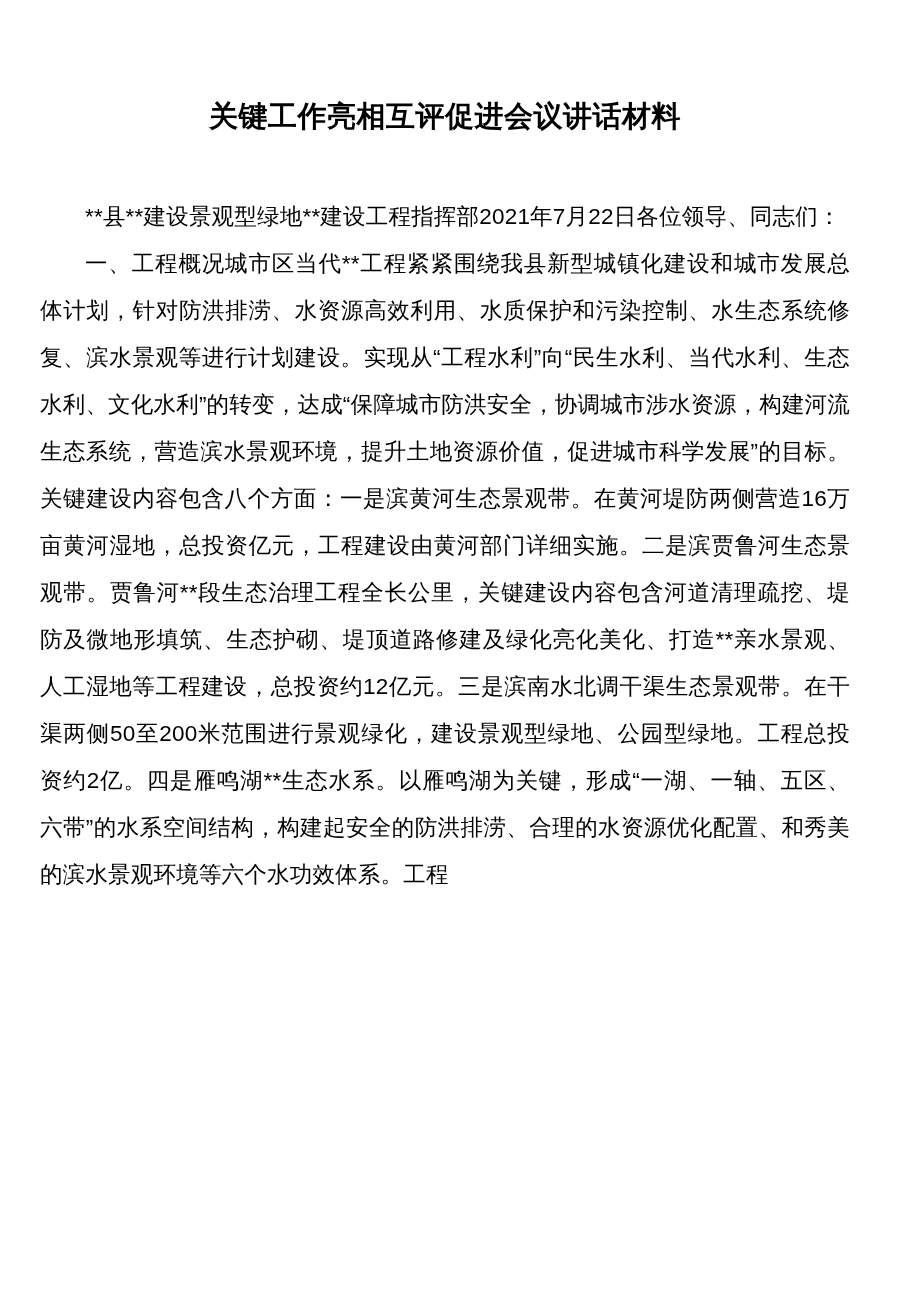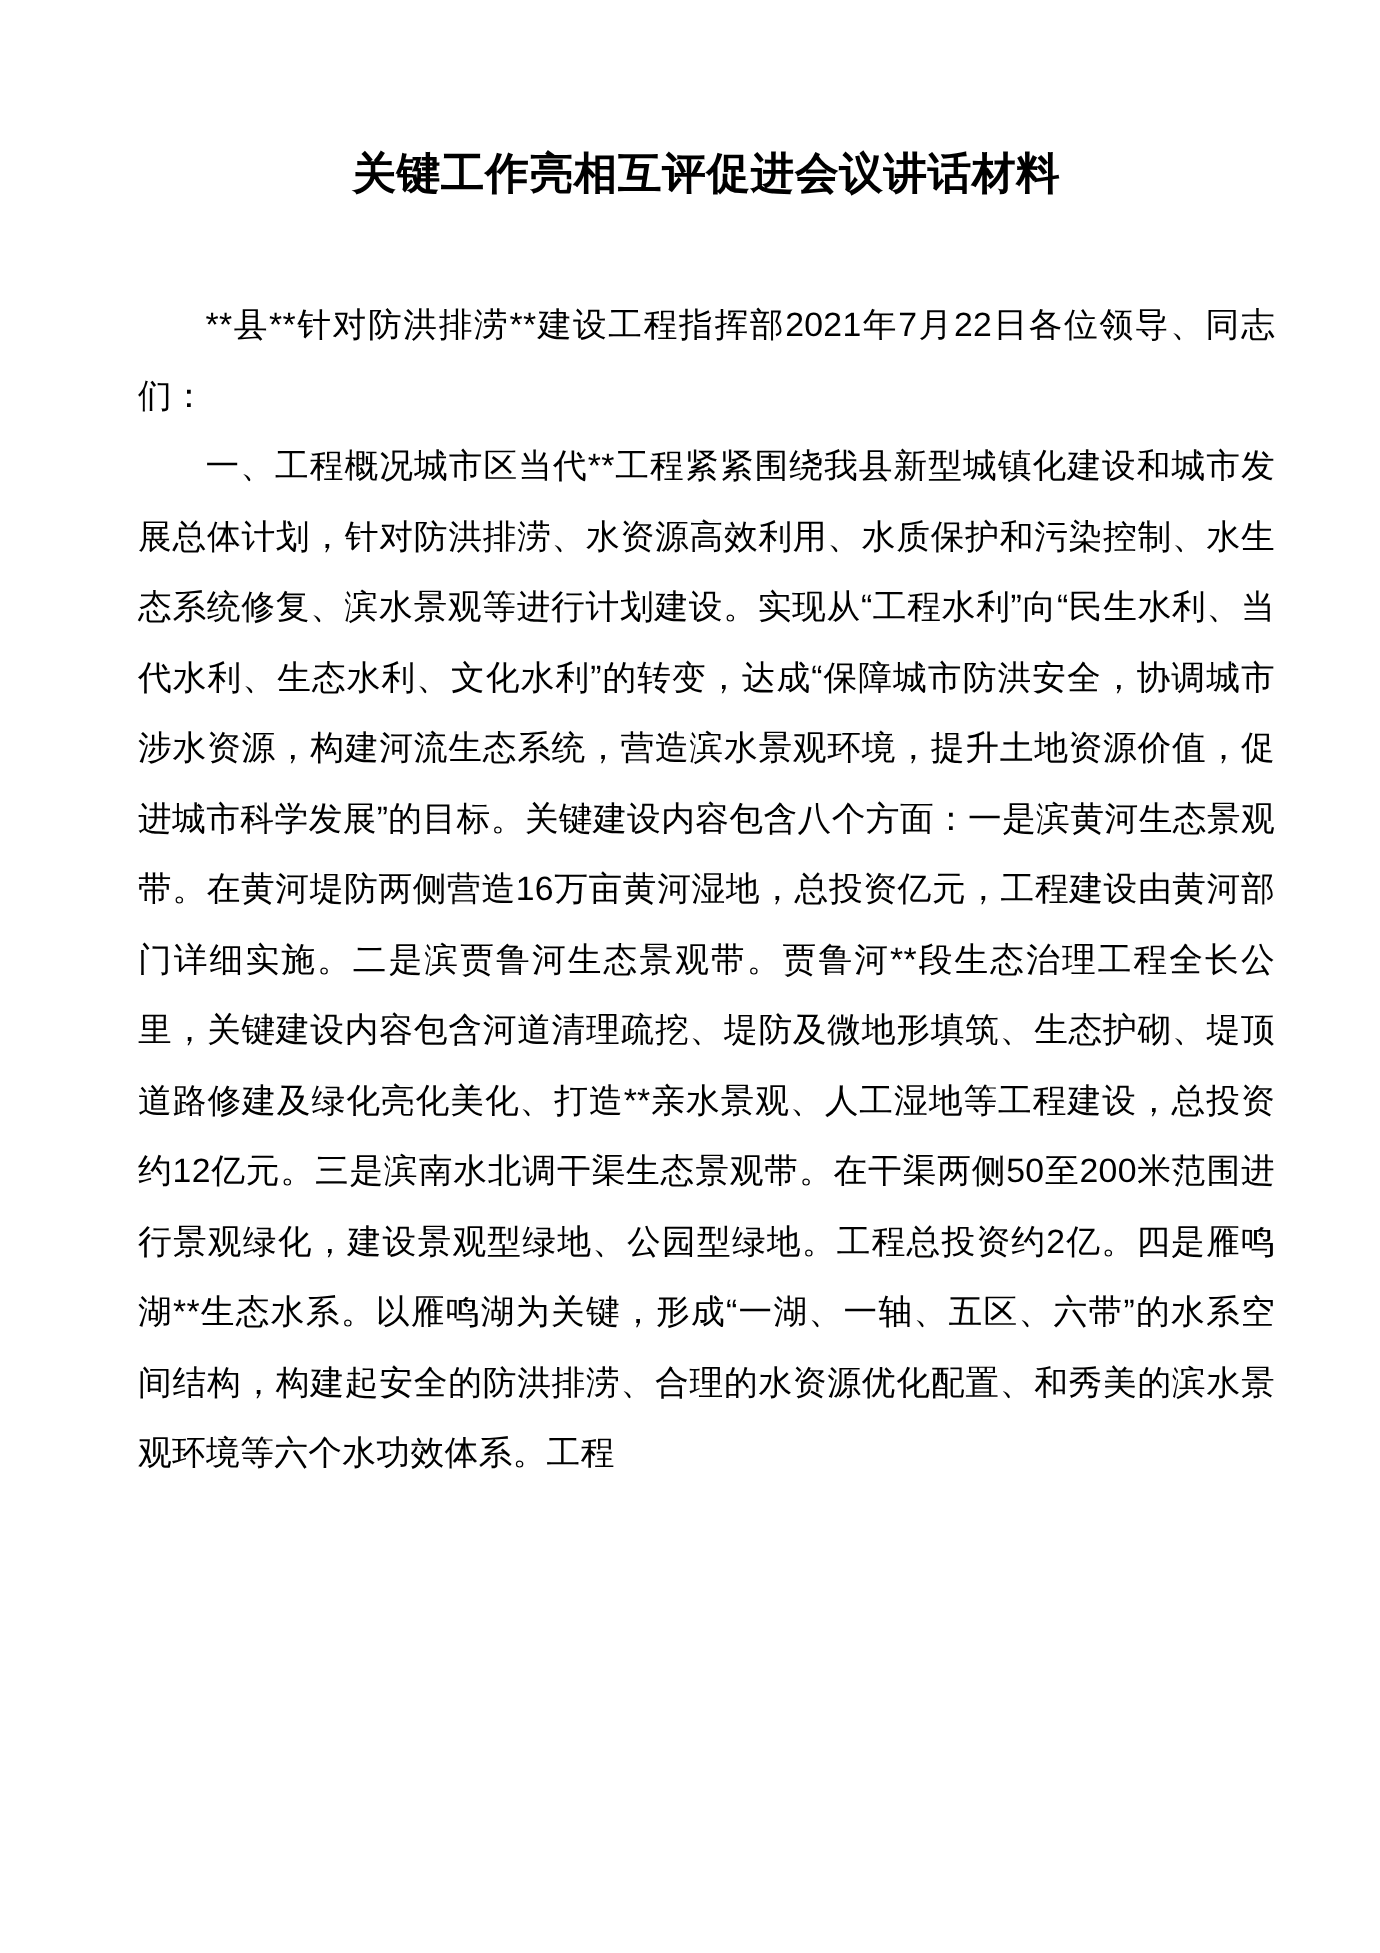--- a/index.html
+++ b/index.html
@@ -11,21 +11,21 @@
     width: 920px;
     height: 1302px;
     font-family: "Liberation Sans", "DejaVu Sans", sans-serif;
     color: #000000;
     overflow: hidden;
   }
   .page {
     width: 920px;
     height: 1067px;
     box-sizing: border-box;
-    padding: 96px 70px 40px 92px;
+    padding: 96px 70px 40px 40px;
     position: relative;
   }
   .doc-title {
     text-align: center;
     font-size: 29px;
     font-weight: bold;
     letter-spacing: 0.5px;
     line-height: 1.4;
     margin: 0 0 56px 0;
   }
@@ -43,16 +43,16 @@
   .para + .para {
     margin-top: 0;
   }
 </style>
 </head>
 <body>
 
 <div class="page">
   <h1 class="doc-title">关键工作亮相互评促进会议讲话材料</h1>
   <div class="body-text">
-    <p class="para">**县**针对防洪排涝**建设工程指挥部2021年7月22日各位领导、同志们：</p>
+    <p class="para">**县**建设景观型绿地**建设工程指挥部2021年7月22日各位领导、同志们：</p>
     <p class="para">一、工程概况城市区当代**工程紧紧围绕我县新型城镇化建设和城市发展总体计划，针对防洪排涝、水资源高效利用、水质保护和污染控制、水生态系统修复、滨水景观等进行计划建设。实现从“工程水利”向“民生水利、当代水利、生态水利、文化水利”的转变，达成“保障城市防洪安全，协调城市涉水资源，构建河流生态系统，营造滨水景观环境，提升土地资源价值，促进城市科学发展”的目标。关键建设内容包含八个方面：一是滨黄河生态景观带。在黄河堤防两侧营造16万亩黄河湿地，总投资亿元，工程建设由黄河部门详细实施。二是滨贾鲁河生态景观带。贾鲁河**段生态治理工程全长公里，关键建设内容包含河道清理疏挖、堤防及微地形填筑、生态护砌、堤顶道路修建及绿化亮化美化、打造**亲水景观、人工湿地等工程建设，总投资约12亿元。三是滨南水北调干渠生态景观带。在干渠两侧50至200米范围进行景观绿化，建设景观型绿地、公园型绿地。工程总投资约2亿。四是雁鸣湖**生态水系。以雁鸣湖为关键，形成“一湖、一轴、五区、六带”的水系空间结构，构建起安全的防洪排涝、合理的水资源优化配置、和秀美的滨水景观环境等六个水功效体系。工程</p>
   </div>
 </div>
 
 </body></html>

